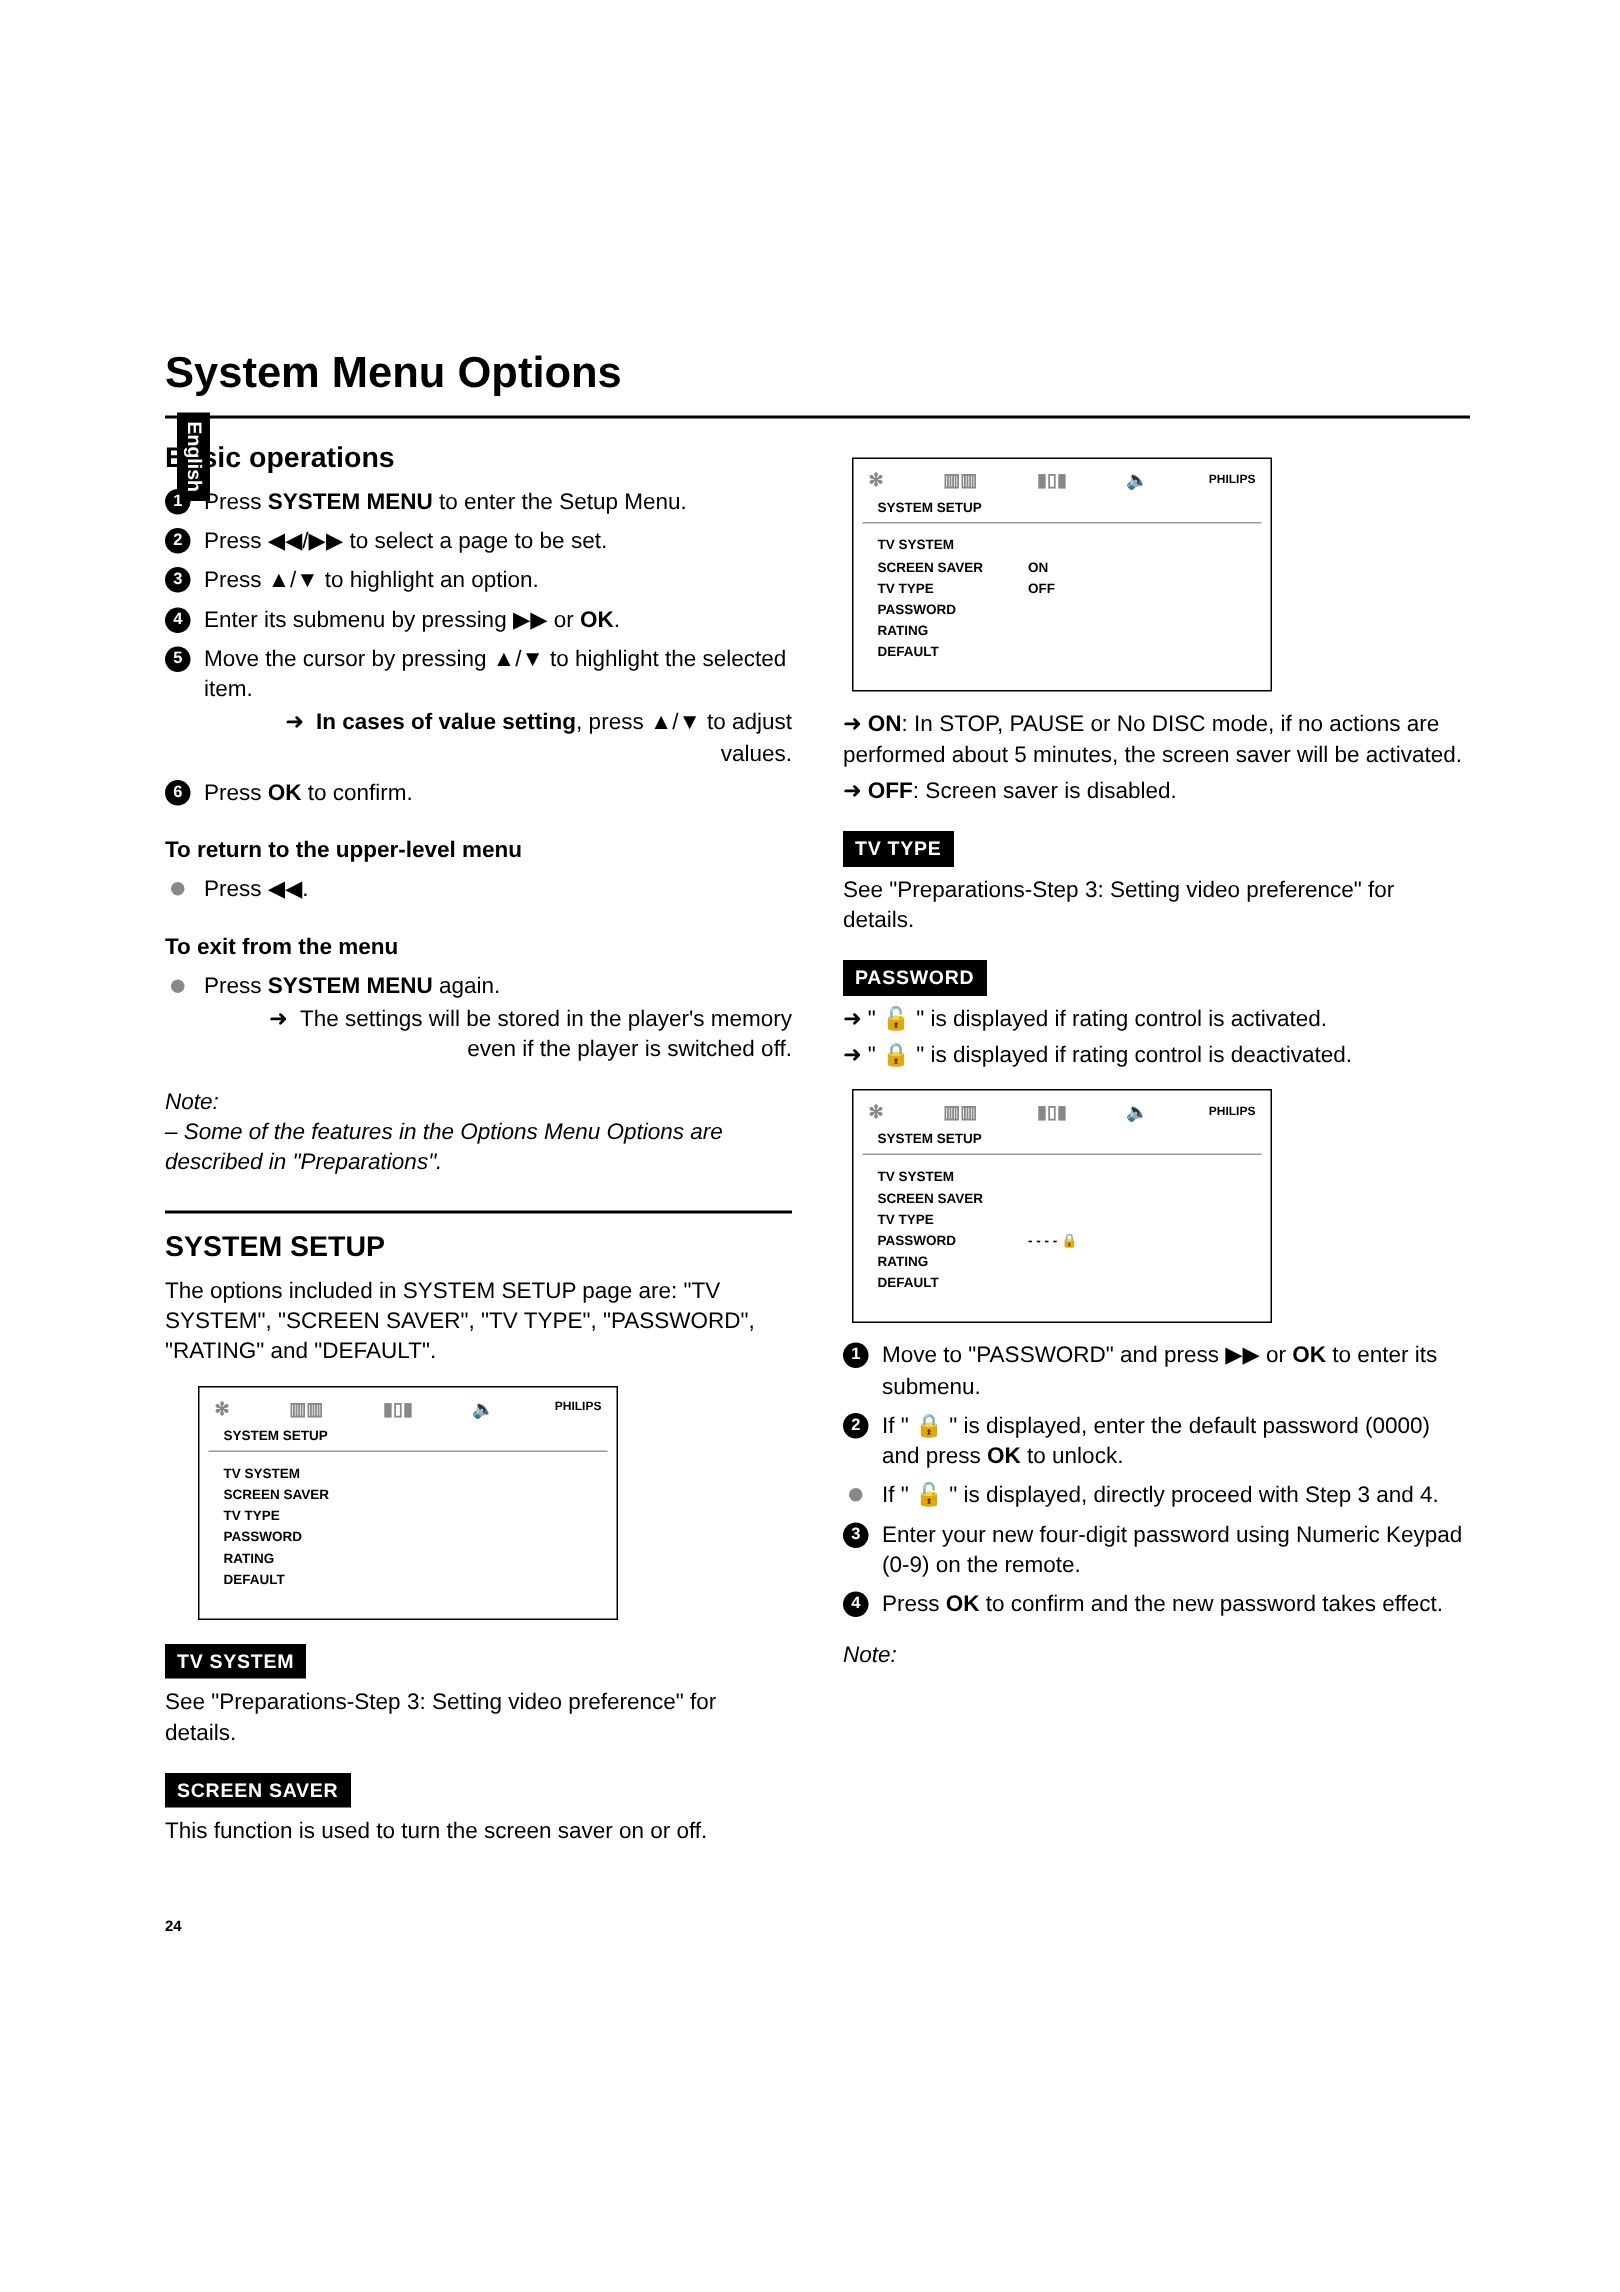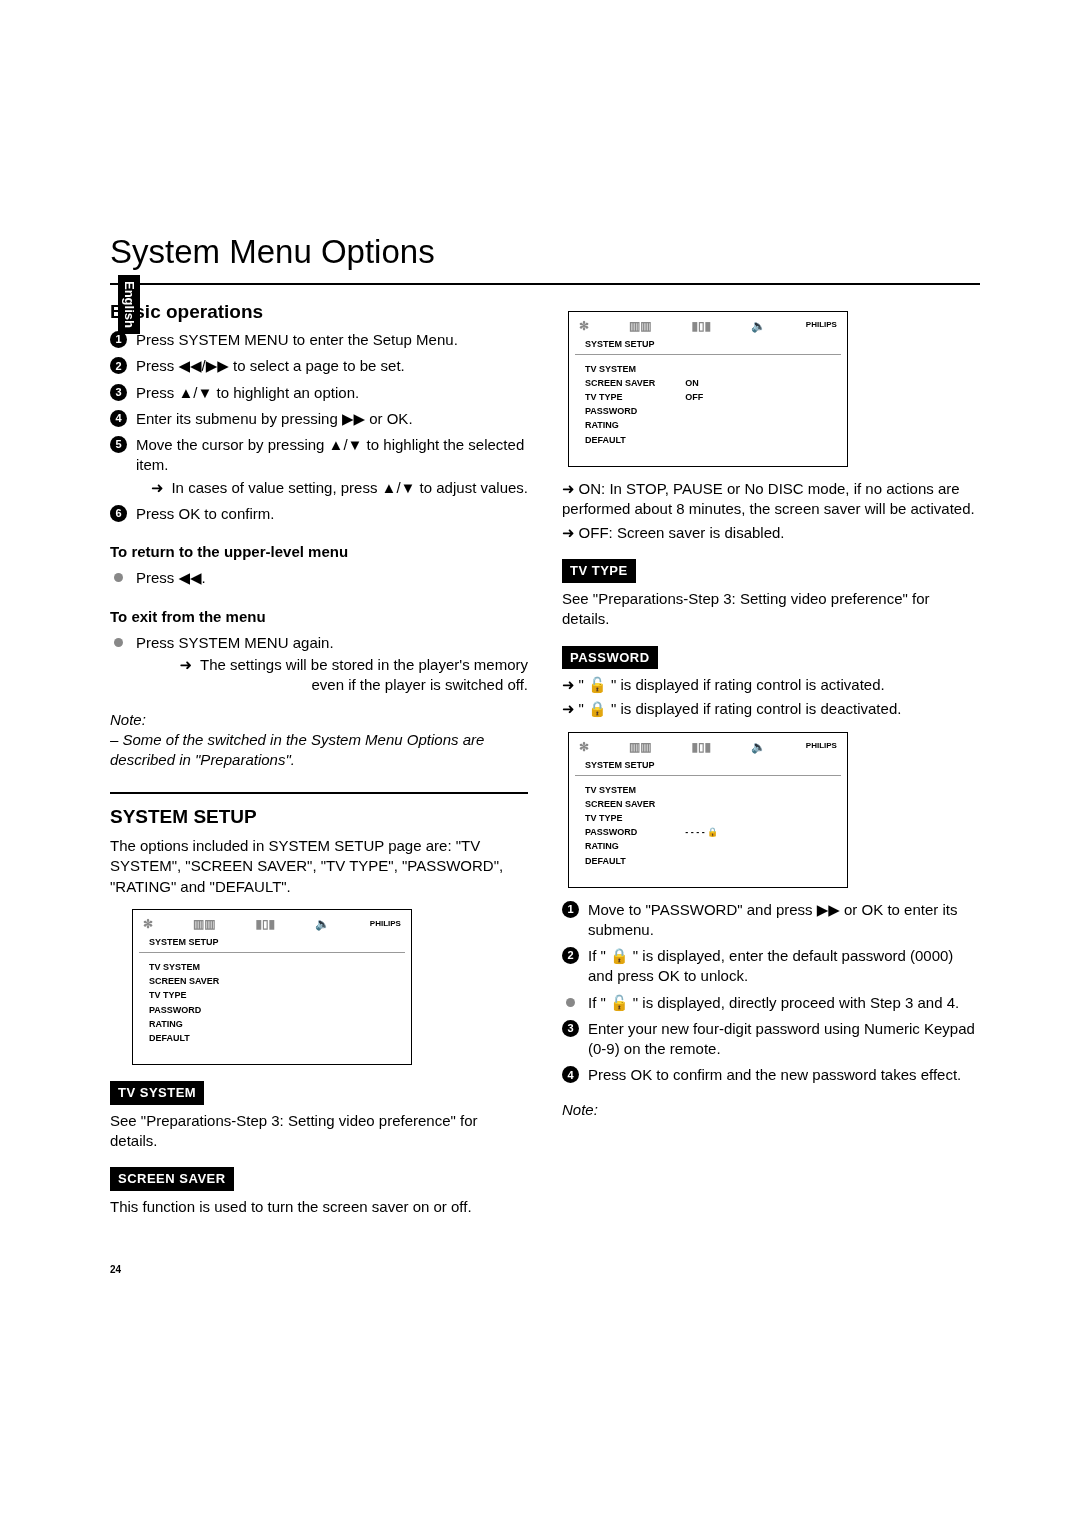--- a/index.html
+++ b/index.html
@@ -6,21 +6,21 @@
   body {
     background:#fff;
     font-family: Arial, Helvetica, sans-serif;
     color:#000;
     width:1080px;
     margin:0 auto;
     padding: 230px 100px 60px 110px;
     font-size:15px;
     line-height:1.35;
   }
-  h1 { font-size:33px; font-weight:normal; margin-bottom:8px;}
+  h1 { font-size:29px; font-weight:bold; margin-bottom:8px;}
   hr.main-rule { border:none; border-top:2px solid #000; margin:4px 0 14px 0;}
   .columns { display:flex; gap:34px; }
   .col { flex:1; }
   .sidetab {
     position:absolute;
     left:140px; top:275px;
     transform: rotate(90deg);
     transform-origin: left top;
     font-weight:bold;
     font-size:13px;
@@ -38,21 +38,21 @@
     display:flex; align-items:center; justify-content:center;
   }
   .steps li .bullet {
     position:absolute; left:-22px; top:5px;
     width:9px; height:9px; border-radius:50%;
     background:#888;
   }
   .arrow { display:inline-block; margin-right:4px;}
   .sub { display:block; padding-left:14px; margin-top:2px;text-align:right;}
   .sub .arrow::before { content:"➜"; margin-right:4px;}
-  .bold { font-weight:normal; }
+  .bold { font-weight:bold; }
   .note { font-style:italic; margin-top:14px;}
   .subtitle { font-weight:bold; margin:18px 0 6px 0;}
   hr.thin { border:none; border-top:2px solid #000; margin:22px 0 10px 0;}
   .tab-label {
     display:block;
     background:#000; color:#fff;
     font-weight:bold; font-size:13px;
     padding:3px 8px; margin:16px 0 6px 0;
     width:fit-content;
     letter-spacing:.5px;
@@ -115,21 +115,21 @@
     <div class="subtitle">To exit from the menu</div>
     <ul class="steps">
       <li><span class="bullet"></span>
         <span>Press </span><span class="bold">SYSTEM MENU</span><span> again.</span>
         <span class="sub"><span class="arrow"></span><span>The settings will be stored in the player's memory even if the player is switched off.</span></span>
       </li>
     </ul>
 
     <div class="note">
       <div>Note:</div>
-      <div>– Some of the switched in the System Menu Options are described in "Preparations".</div>
+      <div>– Some of the features in the Options Menu Options are described in "Preparations".</div>
     </div>
 
     <hr class="thin">
     <h2 class="sec caps">SYSTEM SETUP</h2>
     <p class="para">The options included in SYSTEM SETUP page are: "TV SYSTEM", "SCREEN SAVER", "TV TYPE", "PASSWORD", "RATING" and "DEFAULT".</p>
 
     <div class="osd">
       <div class="osd-icons">
         <span>✻</span>
         <span>▥▥</span>
@@ -181,21 +181,21 @@
         </div>
         <div class="osd-vals">
           <div>&nbsp;</div>
           <div>ON</div>
           <div>OFF</div>
         </div>
       </div>
     </div>
 
     <p class="para">
-      <span class="arrow">➜</span><span class="bold">ON</span><span>: In STOP, PAUSE or No DISC mode, if no actions are performed about 8 minutes, the screen saver will be activated.</span>
+      <span class="arrow">➜</span><span class="bold">ON</span><span>: In STOP, PAUSE or No DISC mode, if no actions are performed about 5 minutes, the screen saver will be activated.</span>
     </p>
     <p class="para">
       <span class="arrow">➜</span><span class="bold">OFF</span><span>: Screen saver is disabled.</span>
     </p>
 
     <span class="tab-label">TV TYPE</span>
     <p class="para">See "Preparations-Step 3: Setting video preference" for details.</p>
 
     <span class="tab-label">PASSWORD</span>
     <p class="para"><span class="arrow">➜</span><span>" 🔓 " is displayed if rating control is activated.</span></p>

